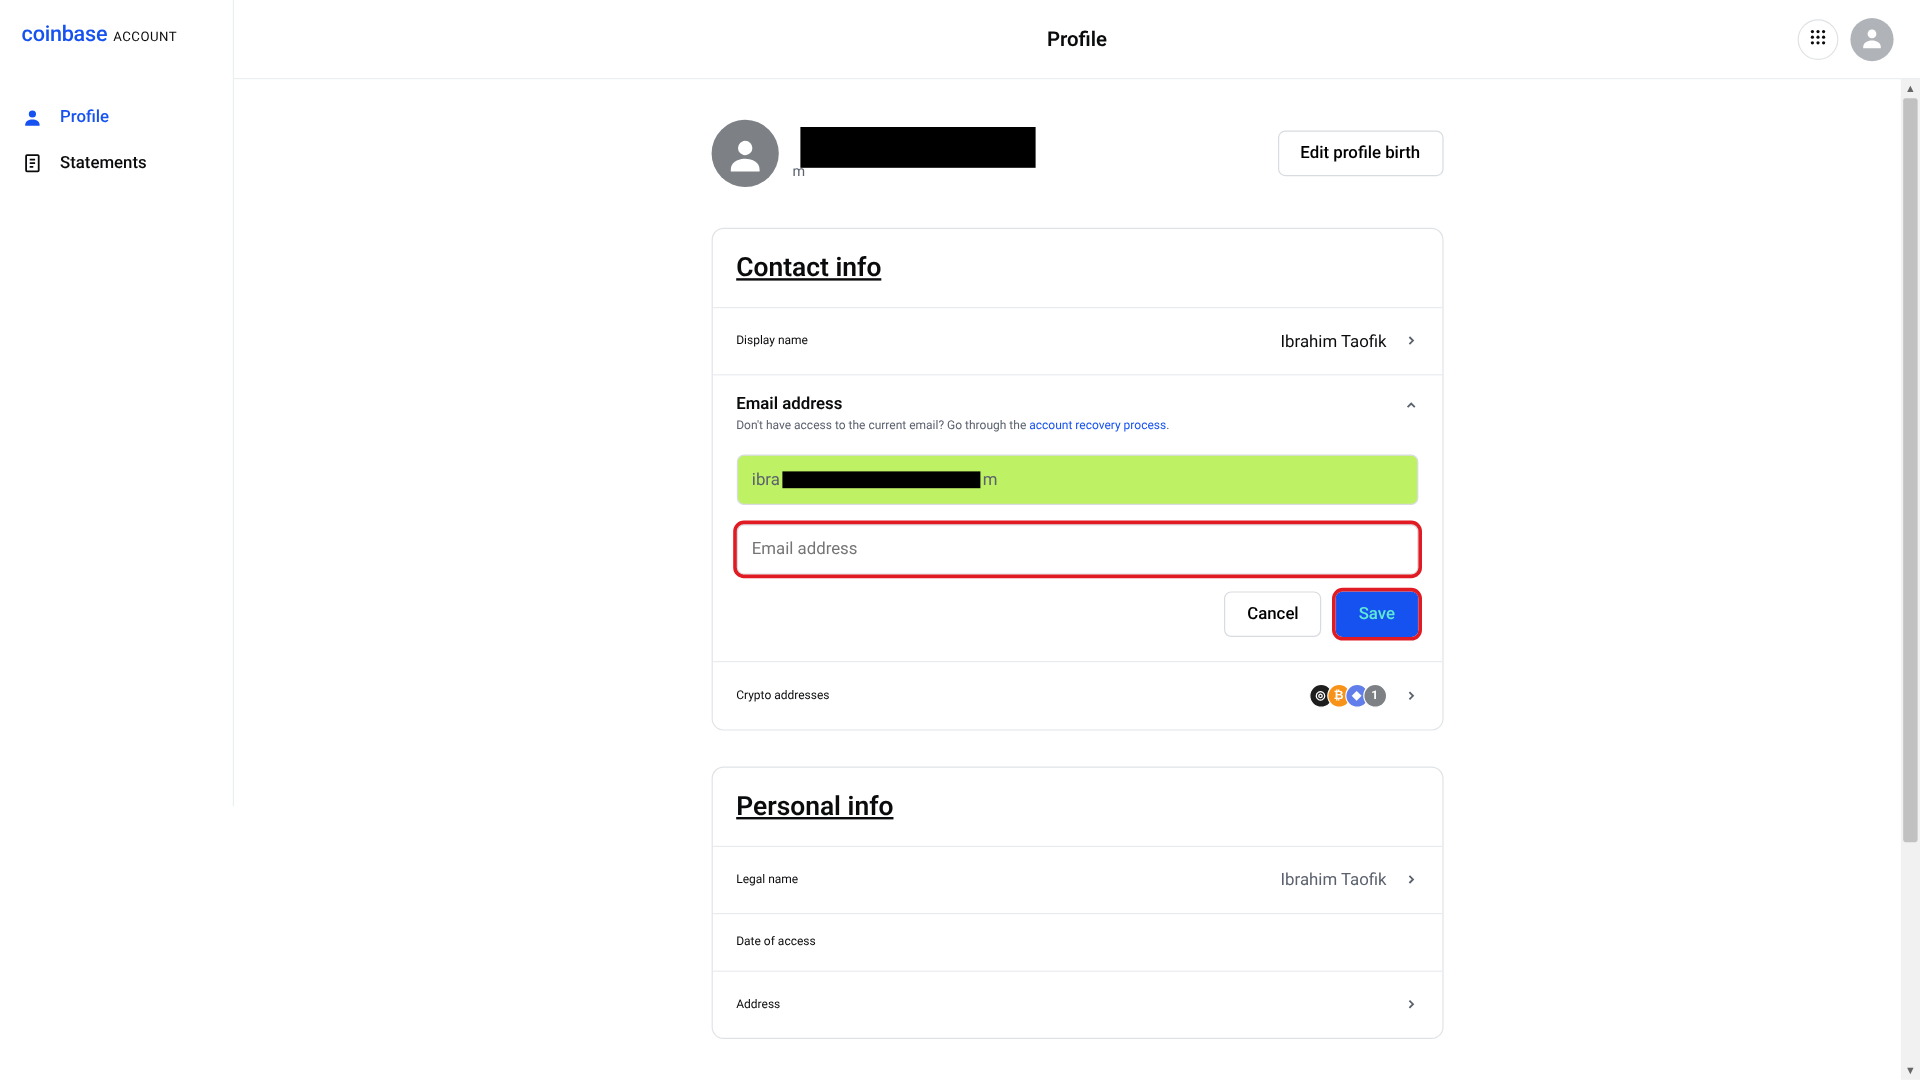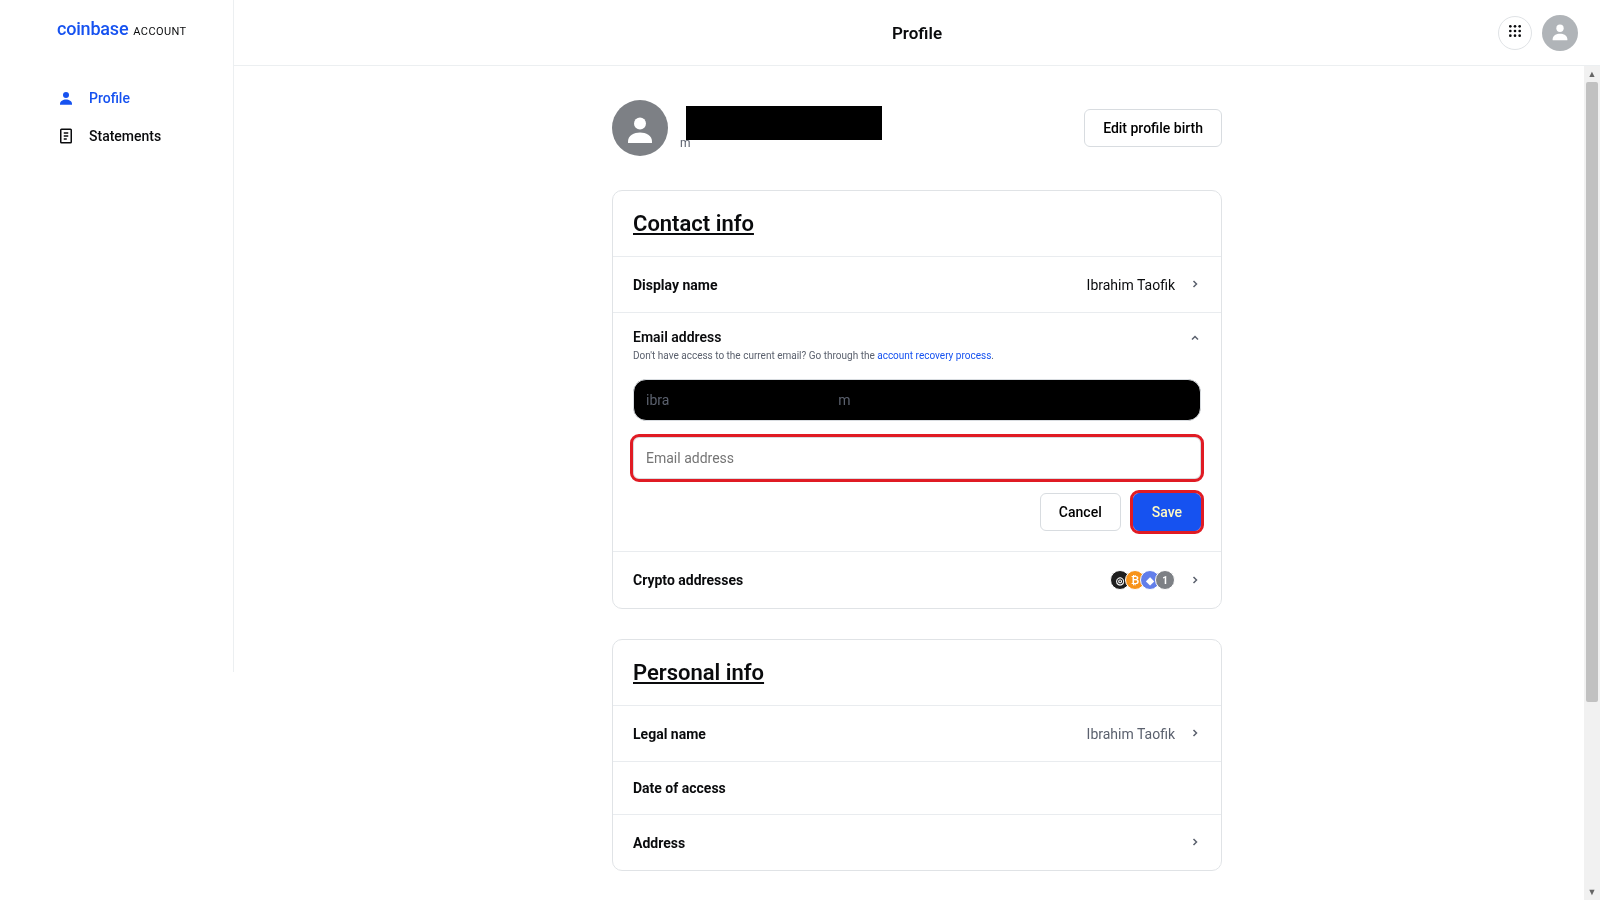--- a/index.html
+++ b/index.html
@@ -1,17 +1,17 @@
 <!DOCTYPE html>
 <html><head>
 <meta charset="utf-8">
 <style>
   * { box-sizing: border-box; margin: 0; padding: 0; font-family: -apple-system, BlinkMacSystemFont, "Segoe UI", Roboto, Helvetica, Arial, sans-serif; }
   body { width: 1600px; height: 900px; overflow: hidden; background: #fff; color: #0a0b0d; }
-  .app { display: flex; width: 1600px; height: 672px; padding-left: 39px; }
+  .app { display: flex; width: 1600px; height: 672px; }
   .sidebar { width: 195px; flex: 0 0 195px; border-right: 1px solid #eceff1; padding: 18px 0 0 18px; }
   .brand { display: flex; align-items: baseline; gap: 5px; margin-bottom: 40px; padding-left: 0; }
   .brand-logo { color: #1652f0; font-weight: 500; font-size: 18px; letter-spacing: -0.2px; }
   .brand-sub { font-size: 11px; letter-spacing: 0.4px; color: #0a0b0d; }
   .nav-item { display: flex; align-items: center; gap: 14px; padding: 10px 0; font-size: 14px; font-weight: 500; cursor: pointer; }
   .nav-item.active { color: #1652f0; }
   .nav-item .nav-icon { width: 18px; height: 18px; display:flex; align-items:center; justify-content:center; }
   .main { flex: 1; display: flex; flex-direction: column; height: 900px; overflow: hidden; }
   .topbar { height: 66px; flex: 0 0 66px; display:flex; align-items:center; justify-content:center; position: relative; border-bottom: 1px solid #eceff1; }
   .topbar-title { font-size: 17px; font-weight: 600; }
@@ -21,36 +21,36 @@
   .content { flex:1; overflow-y:auto; padding: 34px 0 40px 0; position:relative; }
   .content-inner { width: 610px; margin: 0 auto; }
   .profile-header { display:flex; align-items:center; justify-content:space-between; margin-bottom: 34px; }
   .profile-left { display:flex; align-items:center; gap:18px; }
   .avatar-large { width:56px; height:56px; border-radius:50%; background:#7d8085; display:flex; align-items:center; justify-content:center; }
   .redacted-block { background:#000; width:196px; height:34px; }
   .profile-text { display:flex; flex-direction:column; }
   .profile-email-row { display:flex; align-items:center; margin-top:-4px; }
   .profile-email-suffix { font-size:12px; color:#5b616e; margin-left: -6px;}
   .btn { border:1px solid #d8dce0; background:#fff; padding: 10px 18px; font-size:14px; font-weight:500; border-radius:6px; cursor:pointer; }
-  .btn-primary { background:#1652f0; color:#fef9c3; border-color:#1652f0; }
+  .btn-primary { background:#1652f0; color:#5eead4; border-color:#1652f0; }
   .card { border:1px solid #e0e3e6; border-radius:10px; margin-bottom: 30px; background:#fff; }
   .card-title { font-size:22px; font-weight:600; padding: 20px 20px; text-decoration: underline; }
   .row { border-top:1px solid #e9ecef; padding: 18px 20px; display:flex; align-items:center; justify-content:space-between; gap:16px; cursor:pointer; }
   .row-noclick { cursor:default; }
-  .row-label { font-size:14px; font-weight:700; }
+  .row-label { font-size:10px; font-weight:400; }
   .row-value { font-size:14px; color:#0a0b0d; text-align:right; }
   .row-value.muted { color:#5b616e; }
   .chev { color:#5b616e; flex:0 0 auto; }
   .email-section { border-top:1px solid #e9ecef; padding: 16px 20px 20px 20px; }
   .email-head { display:flex; justify-content:space-between; align-items:flex-start; }
   .email-title { font-size:14px; font-weight:600; margin-bottom:4px; }
   .email-help { font-size:10px; color:#5b616e; line-height:1.4; }
   .email-help a { color:#1652f0; text-decoration:none; }
   .input { width:100%; height:42px; border:1px solid #d8dce0; border-radius:6px; padding: 0 12px; font-size:14px; margin-top: 16px; display:flex; align-items:center; }
-  .input.readonly { background:#000000; color:#5b616e;border-radius:13px; }
+  .input.readonly { background:#bef264; color:#5b616e; }
   .input input { border:none; outline:none; width:100%; height:100%; font-size:14px; background:transparent; }
   .red-frame { outline: 3px solid #e01b24; outline-offset: 0; }
   .email-buttons { display:flex; justify-content:flex-end; gap:12px; margin-top:14px; }
   .crypto-icons { display:flex; align-items:center; }
   .coin { width:20px; height:20px; border-radius:50%; display:flex; align-items:center; justify-content:center; font-size:10px; font-weight:700; color:#fff; margin-left:-5px; border:1px solid #fff; }
   .coin:first-child{ margin-left:0; }
   .address-block { font-size:13px; color:#5b616e; text-align:right; line-height:1.4; }
   .right-group { display:flex; align-items:center; gap:14px; }
   .scrollbar-track { position:absolute; right:0; top:0; bottom:0; width:16px; background:#f1f1f1; }
   .scrollbar-thumb { position:absolute; right:2px; width:12px; background:#c1c1c1; border-radius:2px; }

